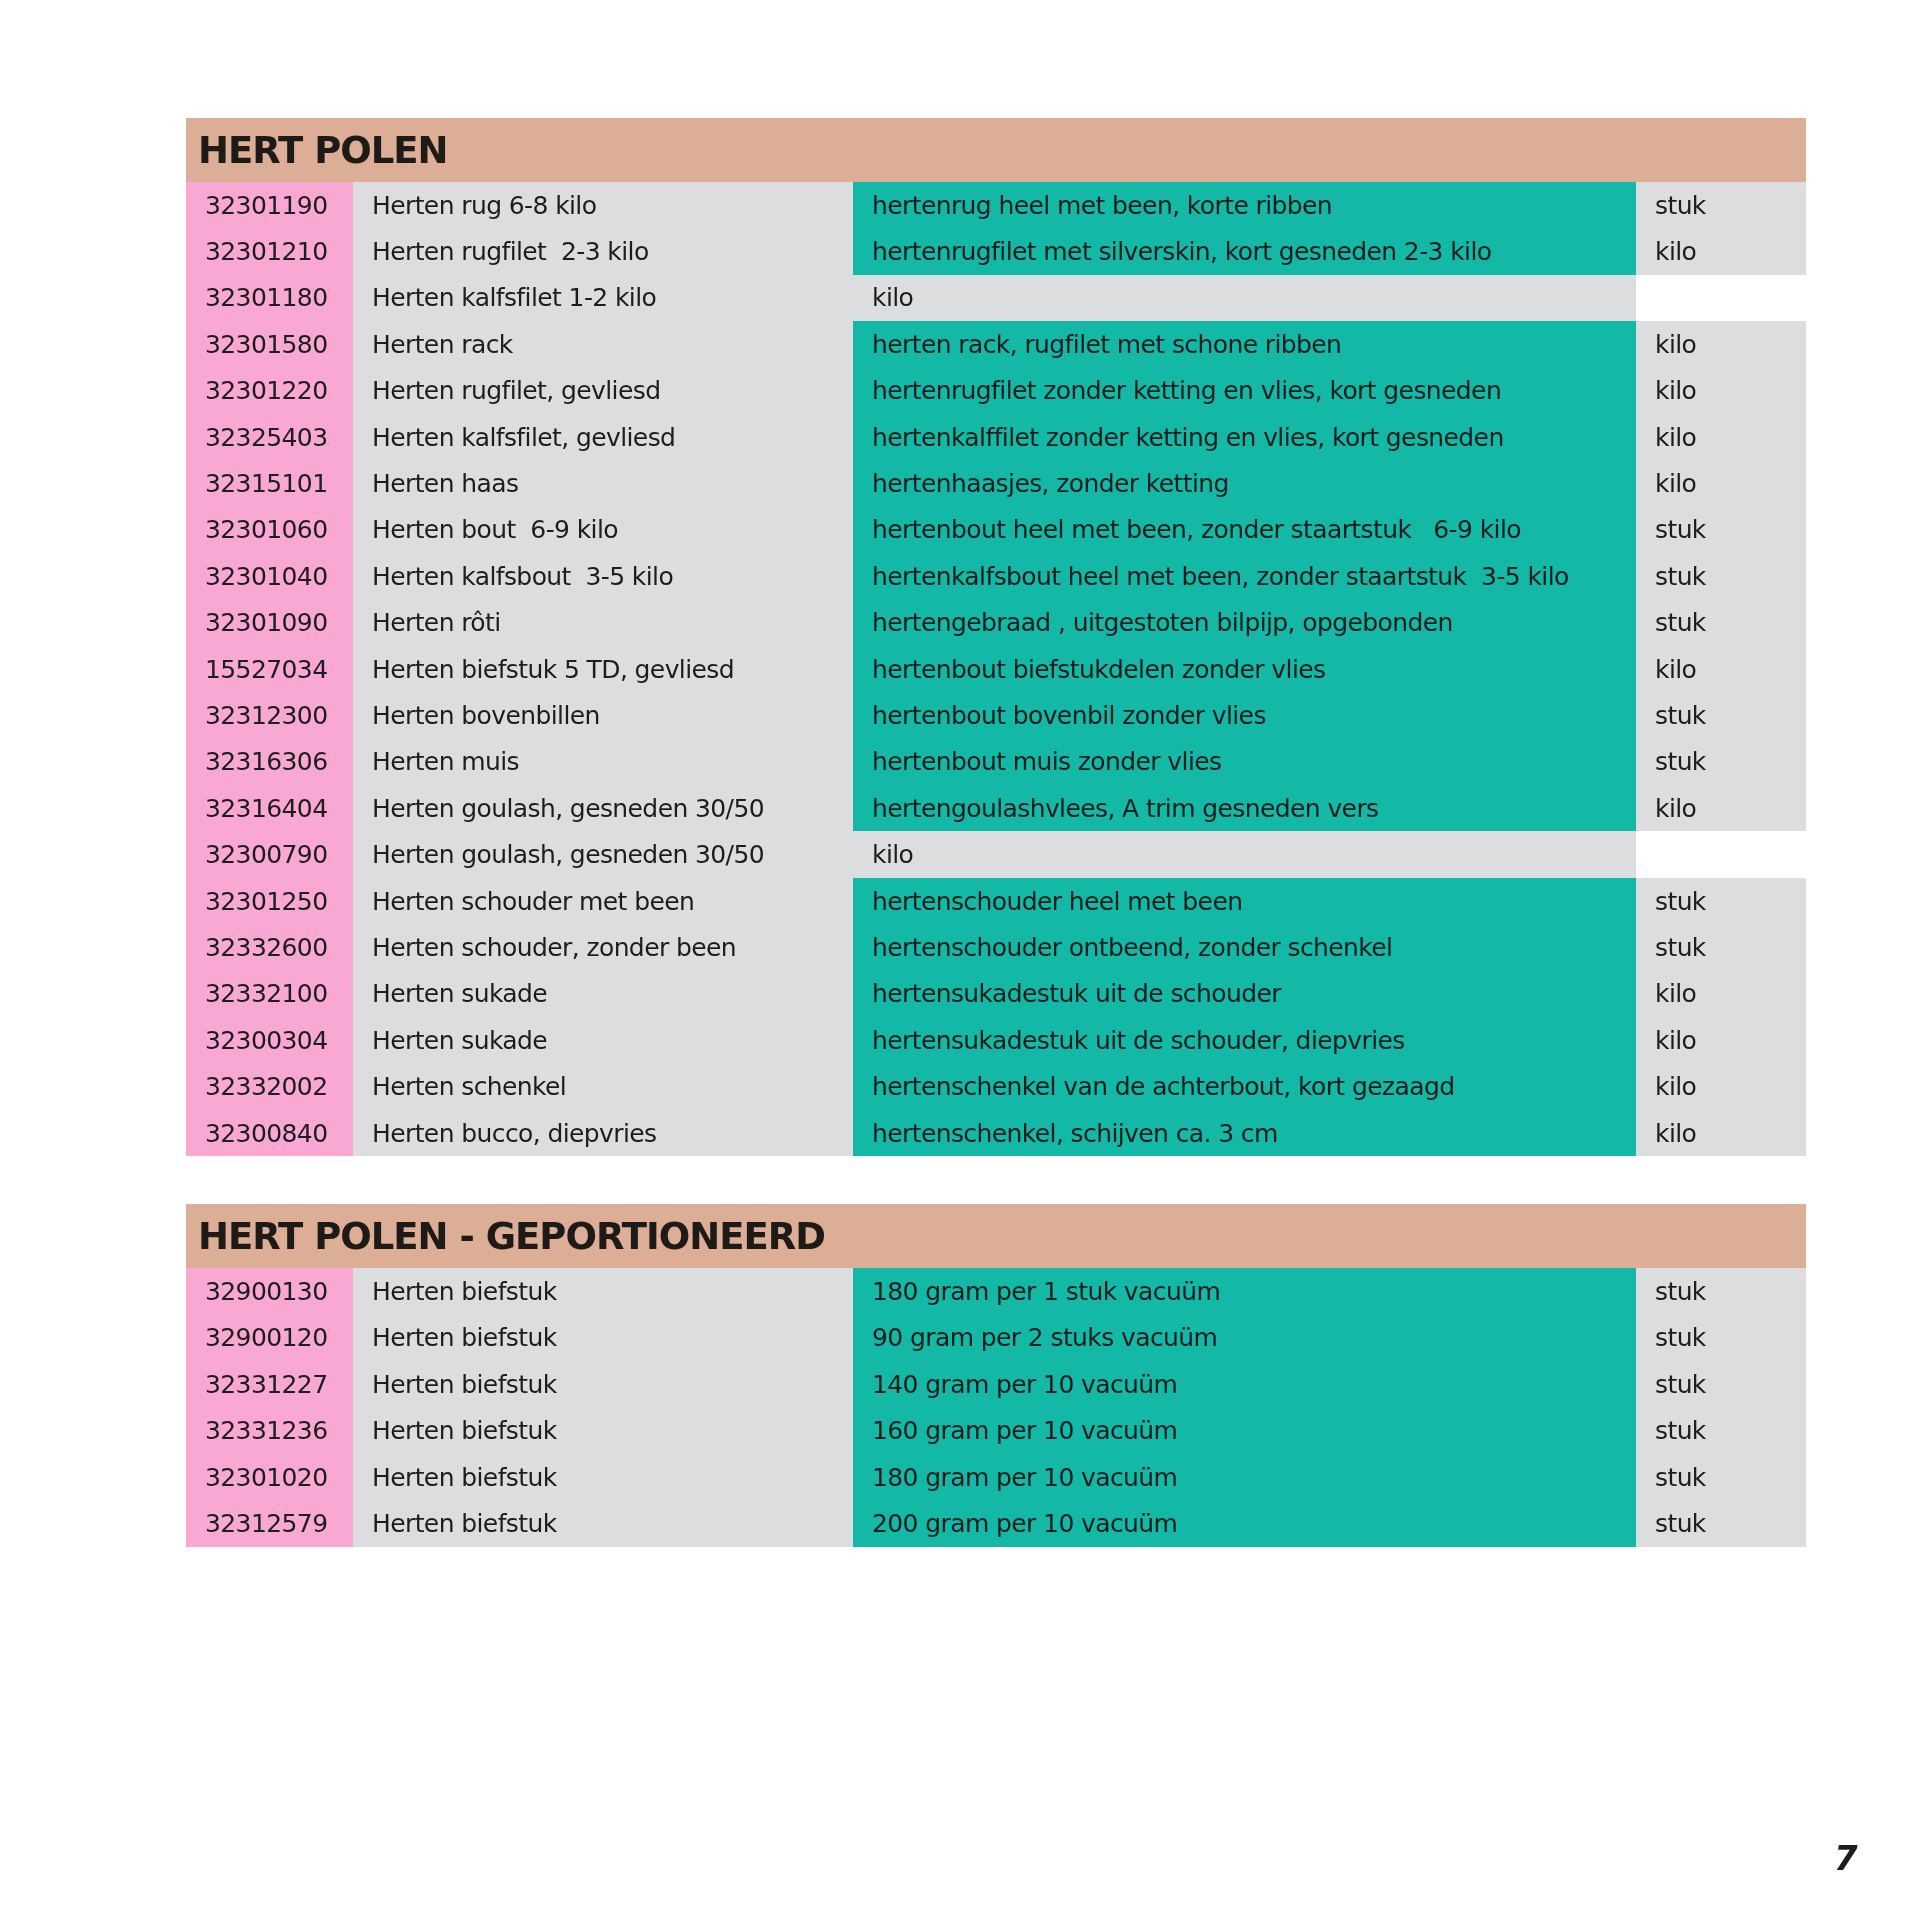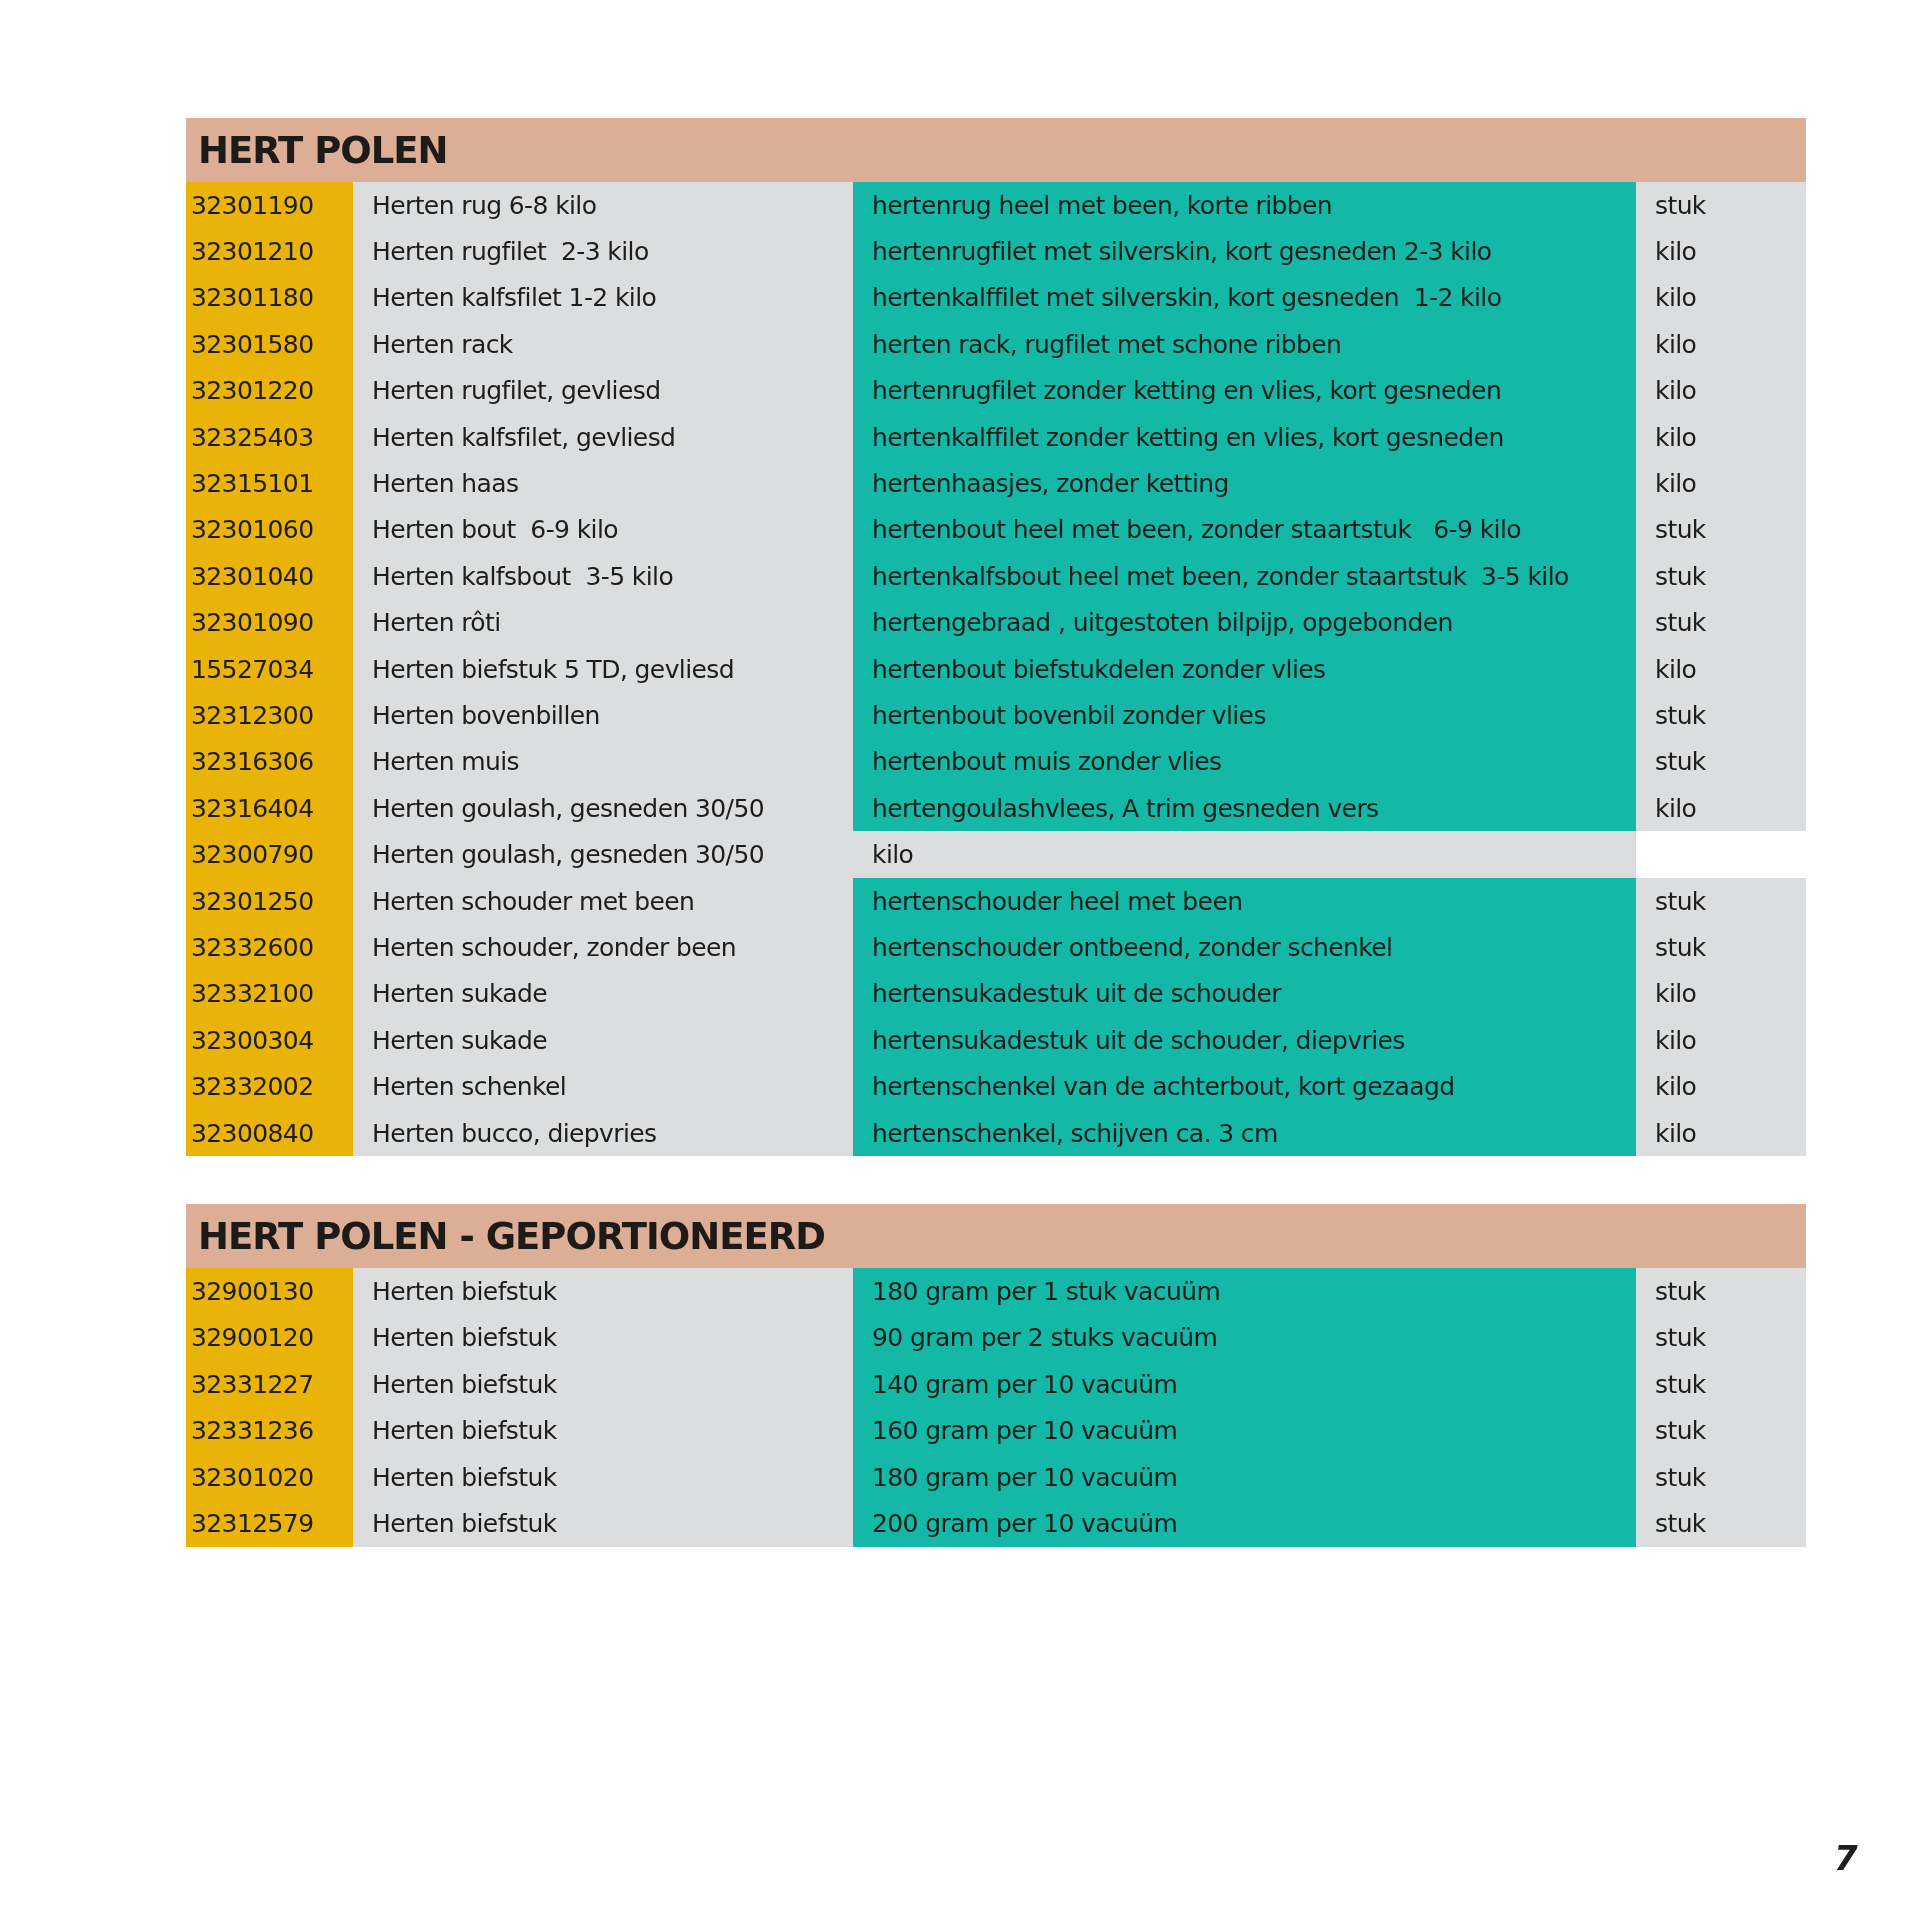--- a/index.html
+++ b/index.html
@@ -7,21 +7,21 @@
          font-family: "DejaVu Sans", "Liberation Sans", sans-serif; color: #1d1d1b; }
   .section { position: absolute; left: 186px; width: 1620px; }
   .section-header { height: 64px; background: #dcae95; display: flex; align-items: center;
                     padding-left: 12px; box-sizing: border-box; }
   .section-title { font-family: "DejaVu Sans", sans-serif; font-weight: bold; font-size: 37px;
                    letter-spacing: -1px; color: #1d1a18; }
   .rows { display: block; }
   .row { display: grid; grid-template-columns: 167px 500px 783px 170px; height: 46.4px; }
   .cell { display: flex; align-items: center; font-size: 25px; letter-spacing: -0.6px;
           white-space: pre; overflow: hidden; color: #1d1d1b; }
-  .c-code { background: #eab308; padding-left: 5px; }
+  .c-code { background: #f9a8d4; padding-left: 19px; }
   .c-name { background: #dcdddf; padding-left: 19px; }
   .c-desc { background: #14b8a6; padding-left: 19px; }
   .c-unit { background: #dcdddf; padding-left: 19px; }
   #sec1 { top: 118px; }
   #sec2 { top: 1204px; }
   #sec2 .row { height: 46.5px; }
   .page-number { position: absolute; left: 1834px; top: 1838px; font-weight: bold;
                  font-size: 34px; font-style: italic; color: #1d1d1b; }
 </style>
 </head>
@@ -40,21 +40,20 @@
       </div>
       <div class="row">
         <div class="cell c-code">32301210</div>
         <div class="cell c-name">Herten rugfilet  2-3 kilo</div>
         <div class="cell c-desc">hertenrugfilet met silverskin, kort gesneden 2-3 kilo</div>
         <div class="cell c-unit">kilo</div>
       </div>
       <div class="row">
         <div class="cell c-code">32301180</div>
         <div class="cell c-name">Herten kalfsfilet 1-2 kilo</div>
-        <div class="cell c-desc">hertenkalffilet met silverskin, kort gesneden  1-2 kilo</div>
         <div class="cell c-unit">kilo</div>
       </div>
       <div class="row">
         <div class="cell c-code">32301580</div>
         <div class="cell c-name">Herten rack</div>
         <div class="cell c-desc">herten rack, rugfilet met schone ribben</div>
         <div class="cell c-unit">kilo</div>
       </div>
       <div class="row">
         <div class="cell c-code">32301220</div>

